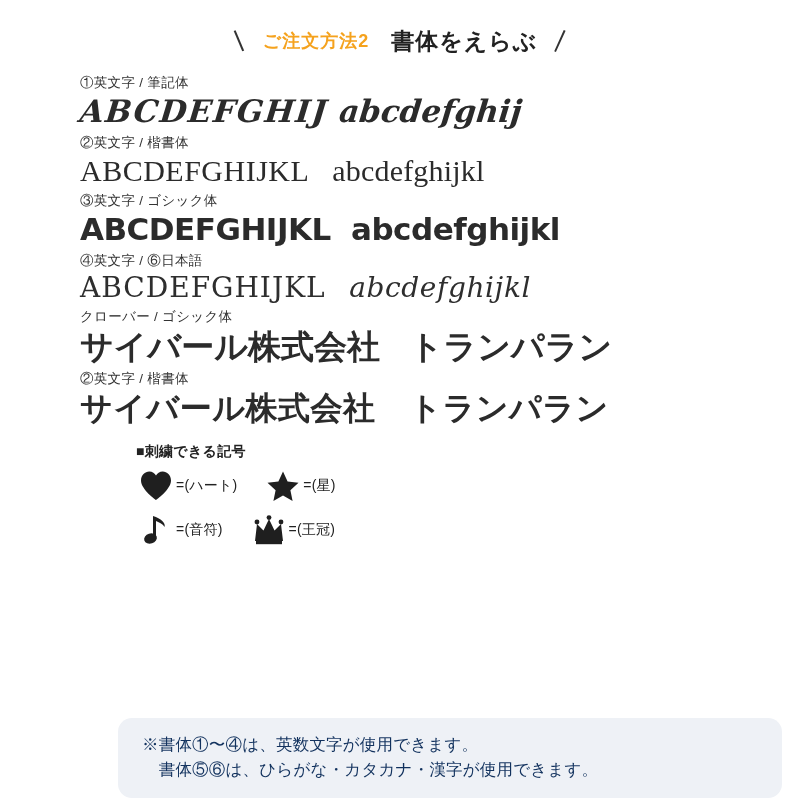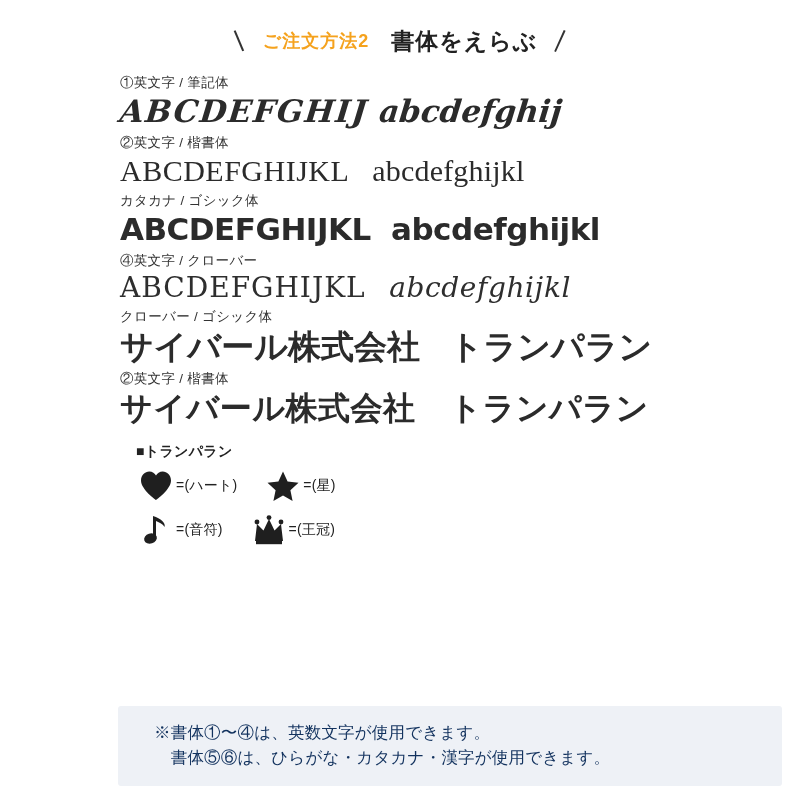--- a/index.html
+++ b/index.html
@@ -45,21 +45,21 @@
     font-weight: bold;
     letter-spacing: 1px;
     margin-left: 8px;
   }
 
   
   .content {
     padding: 12px 0 0 0;
   }
   .row {
-    padding-left: 120px;
+    padding-left: 80px;
     margin-bottom: 4px;
   }
   .row-label {
     font-size: 13.5px;
     color: #333;
     letter-spacing: 0.3px;
     margin-bottom: 2px;
   }
   .sample {
     white-space: nowrap;
@@ -159,24 +159,24 @@
     font-size: 14px;
     color: #222;
     letter-spacing: 0.2px;
   }
 
   
   .note {
     position: absolute;
     left: 118px;
     right: 18px;
-    bottom: 14px;
+    bottom: 2px;
     background: #eef1f6;
-    border-radius: 3px;
-    padding: 14px 20px 15px 36px;
+    border-radius: 14px;
+    padding: 14px 20px 15px 24px;
   }
   .note-line {
     font-size: 16.5px;
     color: #12325e;
     line-height: 1.55;
     letter-spacing: 0.2px;
   }
 </style>
 </head>
 <body>
@@ -200,29 +200,29 @@
 
   <div class="row">
     <div class="row-label">②英文字 / 楷書体</div>
     <div class="sample s-serif">
       <span class="upper">ABCDEFGHIJKL</span>
       <span class="lower">abcdefghijkl</span>
     </div>
   </div>
 
   <div class="row">
-    <div class="row-label">カタカナ / ゴシック体</div>
+    <div class="row-label">③英文字 / ゴシック体</div>
     <div class="sample s-gothic">
       <span class="upper">ABCDEFGHIJKL</span>
       <span class="lower">abcdefghijkl</span>
     </div>
   </div>
 
   <div class="row">
-    <div class="row-label">④英文字 / クローバー</div>
+    <div class="row-label">④英文字 / ⑥日本語</div>
     <div class="sample s-curly">
       <span class="upper">ABCDEFGHIJKL</span>
       <span class="lower">abcdefghijkl</span>
     </div>
   </div>
 
   <div class="row">
     <div class="row-label">クローバー / ゴシック体</div>
     <div class="sample s-jp-gothic">
       <span class="first">サイバール株式会社</span>
@@ -234,21 +234,21 @@
     <div class="row-label">②英文字 / 楷書体</div>
     <div class="sample s-jp-serif">
       <span class="first">サイバール株式会社</span>
       <span class="second">トランパラン</span>
     </div>
   </div>
 
 </div>
 
 <div class="symbols">
-  <div class="symbols-title">■トランパラン</div>
+  <div class="symbols-title">■刺繍できる記号</div>
 
   <div class="symbol-row">
     <div class="symbol-item">
       <span class="glyph">
         <svg width="34" height="32" viewBox="0 0 34 32">
           <path d="M17 30 C17 30 2 19.5 2 10.5 C2 5 6 1.5 10.3 1.5 C13.4 1.5 15.8 3.4 17 5.6 C18.2 3.4 20.6 1.5 23.7 1.5 C28 1.5 32 5 32 10.5 C32 19.5 17 30 17 30 Z" fill="#1f1f1f"></path>
         </svg>
       </span>
       <span class="symbol-text">=(ハート)</span>
     </div>

